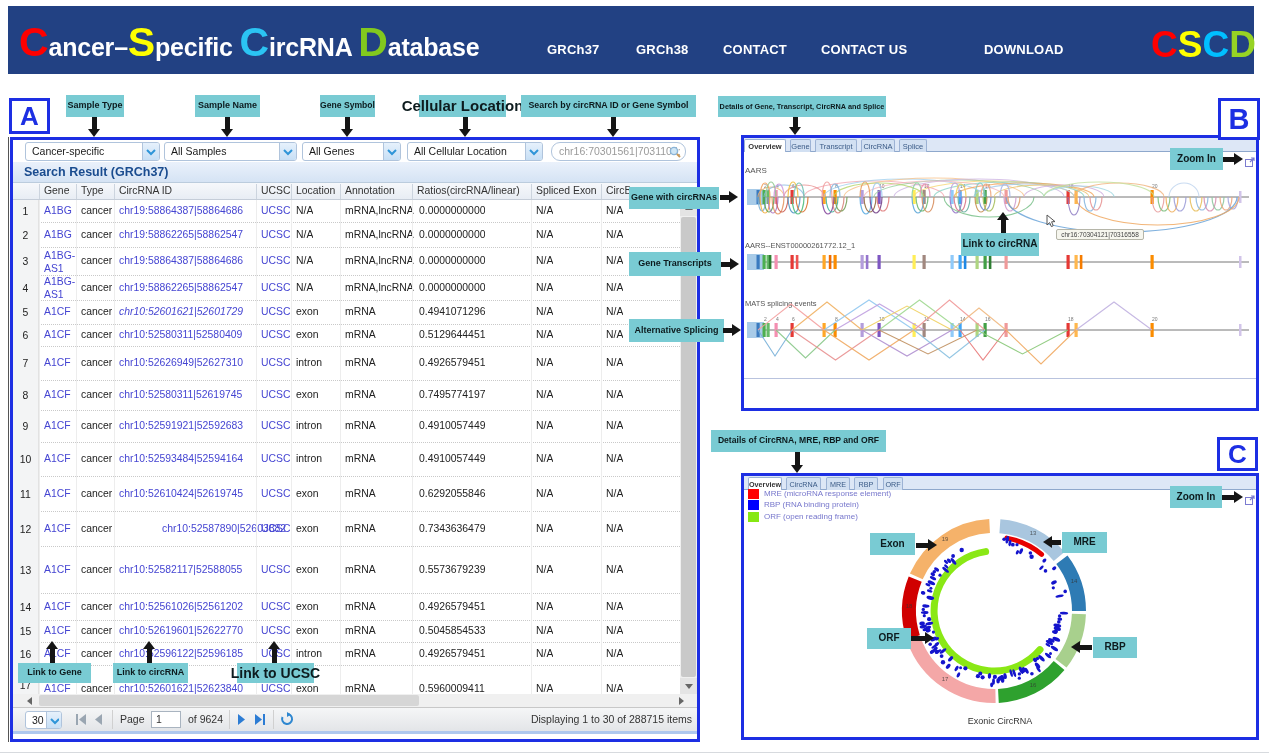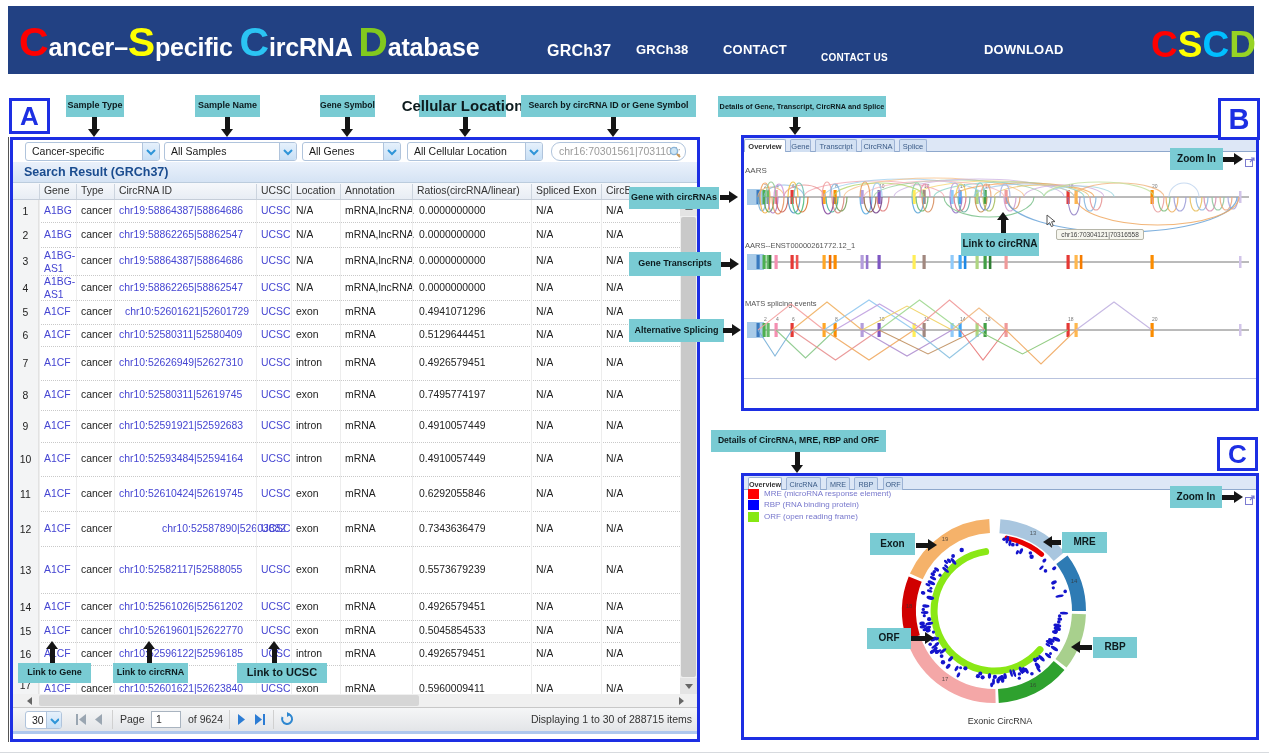--- a/index.html
+++ b/index.html
@@ -19,42 +19,42 @@
 .combo .btn{position:absolute;right:0;top:0;bottom:0;width:17px;background:linear-gradient(#e6f1fc,#c7dff5);border-left:1px solid #b0c4dc;border-radius:0 2px 2px 0;}
 .combo .btn svg{position:absolute;left:3px;top:6px;}
 .tabbar{position:absolute;background:#dde7f6;border-bottom:1px solid #8ea8cc;}
 .tab{position:absolute;top:1px;bottom:0;background:#d2e0f2;border:1px solid #9cb2d4;border-bottom:none;border-radius:2px 2px 0 0;font-size:8px;color:#3a5a86;display:flex;align-items:center;justify-content:center;}
 .tab.on{background:#fff;color:#333;font-weight:bold;}
 .cell{position:absolute;white-space:nowrap;overflow:hidden;}
 a.lnk{color:#4545d2;text-decoration:none;}
 </style></head><body>
 <div class="ab" style="left:8px;top:6px;width:1246px;height:68px;background:#224183;"></div>
 <div class="ab" style="left:19px;top:19px;width:520px;height:46px;letter-spacing:-0.2px;;font-weight:bold;color:#fff;white-space:nowrap;"><span style="font-size:41px;vertical-align:baseline;"><span style="color:#f00">C</span></span><span style="font-size:25px;">ancer–</span><span style="font-size:41px;color:#ffff00">S</span><span style="font-size:25px;">pecific </span><span style="font-size:41px;color:#2bc4f3">C</span><span style="font-size:25px;">ircRNA </span><span style="font-size:41px;color:#82c91e">D</span><span style="font-size:25px;">atabase</span></div>
-<div class="ab" style="left:547px;top:42px;font-size:16px;font-weight:bold;color:#fff;letter-spacing:.2px;">GRCh37</div>
+<div class="ab" style="left:547px;top:42px;font-size:13px;font-weight:bold;color:#fff;letter-spacing:.2px;">GRCh37</div>
 <div class="ab" style="left:636px;top:42px;font-size:13px;font-weight:bold;color:#fff;letter-spacing:.2px;">GRCh38</div>
 <div class="ab" style="left:723px;top:42px;font-size:13px;font-weight:bold;color:#fff;letter-spacing:.2px;">CONTACT</div>
-<div class="ab" style="left:821px;top:52px;font-size:10px;font-weight:bold;color:#fff;letter-spacing:.2px;">CONTACT US</div>
+<div class="ab" style="left:821px;top:42px;font-size:13px;font-weight:bold;color:#fff;letter-spacing:.2px;">CONTACT US</div>
 <div class="ab" style="left:984px;top:42px;font-size:13px;font-weight:bold;color:#fff;letter-spacing:.2px;">DOWNLOAD</div>
 <div class="ab" style="left:1151px;top:24px;font-size:37px;font-weight:bold;white-space:nowrap;"><span style="color:#f00">C</span><span style="color:#ffff00">S</span><span style="color:#00bfff">C</span><span style="color:#97d324">D</span></div>
 <div class="lbox" style="left:9px;top:98px;width:41px;height:36px;font-size:26px;">A</div>
 <div class="lbox" style="left:1218px;top:98px;width:42px;height:42px;font-size:29px;">B</div>
 <div class="lbox" style="left:1217px;top:437px;width:41px;height:34px;font-size:26px;">C</div>
 <div class="co" style="left:66px;top:95px;width:58px;height:22px;font-size:9px;">Sample Type</div>
 <div class="co" style="left:195px;top:95px;width:65px;height:22px;font-size:9px;">Sample Name</div>
 <div class="co" style="left:320px;top:95px;width:55px;height:22px;font-size:8.6px;">Gene Symbol</div>
 <div class="co" style="left:419px;top:95px;width:87px;height:22px;font-size:15px;">Cellular Location</div>
 <div class="co" style="left:521px;top:95px;width:175px;height:22px;font-size:8.8px;">Search by circRNA ID or Gene Symbol</div>
 <div class="co" style="left:718px;top:96px;width:168px;height:21px;font-size:7.3px;">Details of Gene, Transcript, CircRNA and Splice</div>
 <div class="co" style="left:711px;top:430px;width:175px;height:22px;font-size:8.6px;">Details of CircRNA, MRE, RBP and ORF</div>
 <div class="co" style="left:629px;top:187px;width:90px;height:22px;font-size:9px;">Gene with circRNAs</div>
 <div class="co" style="left:629px;top:252px;width:92px;height:24px;font-size:9px;">Gene Transcripts</div>
 <div class="co" style="left:629px;top:319px;width:95px;height:23px;font-size:9px;">Alternative Splicing</div>
 <div class="co" style="left:18px;top:663px;width:73px;height:20px;font-size:9px;">Link to Gene</div>
 <div class="co" style="left:113px;top:663px;width:75px;height:20px;font-size:9px;">Link to circRNA</div>
-<div class="co" style="left:237px;top:663px;width:90px;height:20px;font-size:11px;">Link to UCSC</div>
+<div class="co" style="left:237px;top:663px;width:77px;height:20px;font-size:14px;">Link to UCSC</div>
 <div class="co" style="left:961px;top:233px;width:78px;height:23px;font-size:10px;">Link to circRNA</div>
 <div class="co" style="left:1170px;top:148px;width:53px;height:22px;font-size:10px;">Zoom In</div>
 <div class="co" style="left:1170px;top:486px;width:52px;height:22px;font-size:10px;">Zoom In</div>
 <div class="co" style="left:870px;top:533px;width:45px;height:22px;font-size:10px;">Exon</div>
 <div class="co" style="left:1062px;top:532px;width:45px;height:21px;font-size:10px;">MRE</div>
 <div class="co" style="left:867px;top:628px;width:44px;height:21px;font-size:10px;">ORF</div>
 <div class="co" style="left:1093px;top:637px;width:44px;height:21px;font-size:10px;">RBP</div>
 <div class="av" style="left:92px;top:117px;height:13px;"></div>
 <div class="av" style="left:225px;top:117px;height:13px;"></div>
 <div class="av" style="left:345px;top:117px;height:13px;"></div>
@@ -184,21 +184,21 @@
 <div class="cell" style="left:283px;top:6px;">N/A</div>
 <div class="cell" style="left:332px;top:6px;">mRNA,lncRNA</div>
 <div class="cell" style="left:406px;top:6px;">0.0000000000</div>
 <div class="cell" style="left:523px;top:6px;">N/A</div>
 <div class="cell" style="left:593px;top:6px;">N/A</div>
 </div>
 <div class="ab" style="left:0;top:101px;width:667px;height:24px;border-bottom:1px dotted #c9c9c9;font-size:10.4px;color:#222;">
 <div class="cell" style="left:0;top:0;width:26px;height:24px;background:#f3f4f5;border-right:1px solid #e2e2e2;text-align:center;line-height:24px;">5</div>
 <div class="cell" style="left:31px;top:5px;"><a class="lnk">A1CF</a></div>
 <div class="cell" style="left:68px;top:5px;">cancer</div>
-<div class="cell" style="left:112px;top:5px;"><a class="lnk">chr10:52601621|52601729</a></div>
+<div class="cell" style="left:106px;top:5px;font-style:italic;"><a class="lnk">chr10:52601621|52601729</a></div>
 <div class="cell" style="left:248px;top:5px;"><a class="lnk">UCSC</a></div>
 <div class="cell" style="left:283px;top:5px;">exon</div>
 <div class="cell" style="left:332px;top:5px;">mRNA</div>
 <div class="cell" style="left:406px;top:5px;">0.4941071296</div>
 <div class="cell" style="left:523px;top:5px;">N/A</div>
 <div class="cell" style="left:593px;top:5px;">N/A</div>
 </div>
 <div class="ab" style="left:0;top:125px;width:667px;height:22px;border-bottom:1px dotted #c9c9c9;font-size:10.4px;color:#222;">
 <div class="cell" style="left:0;top:0;width:26px;height:22px;background:#f3f4f5;border-right:1px solid #e2e2e2;text-align:center;line-height:22px;">6</div>
 <div class="cell" style="left:31px;top:4px;"><a class="lnk">A1CF</a></div>

